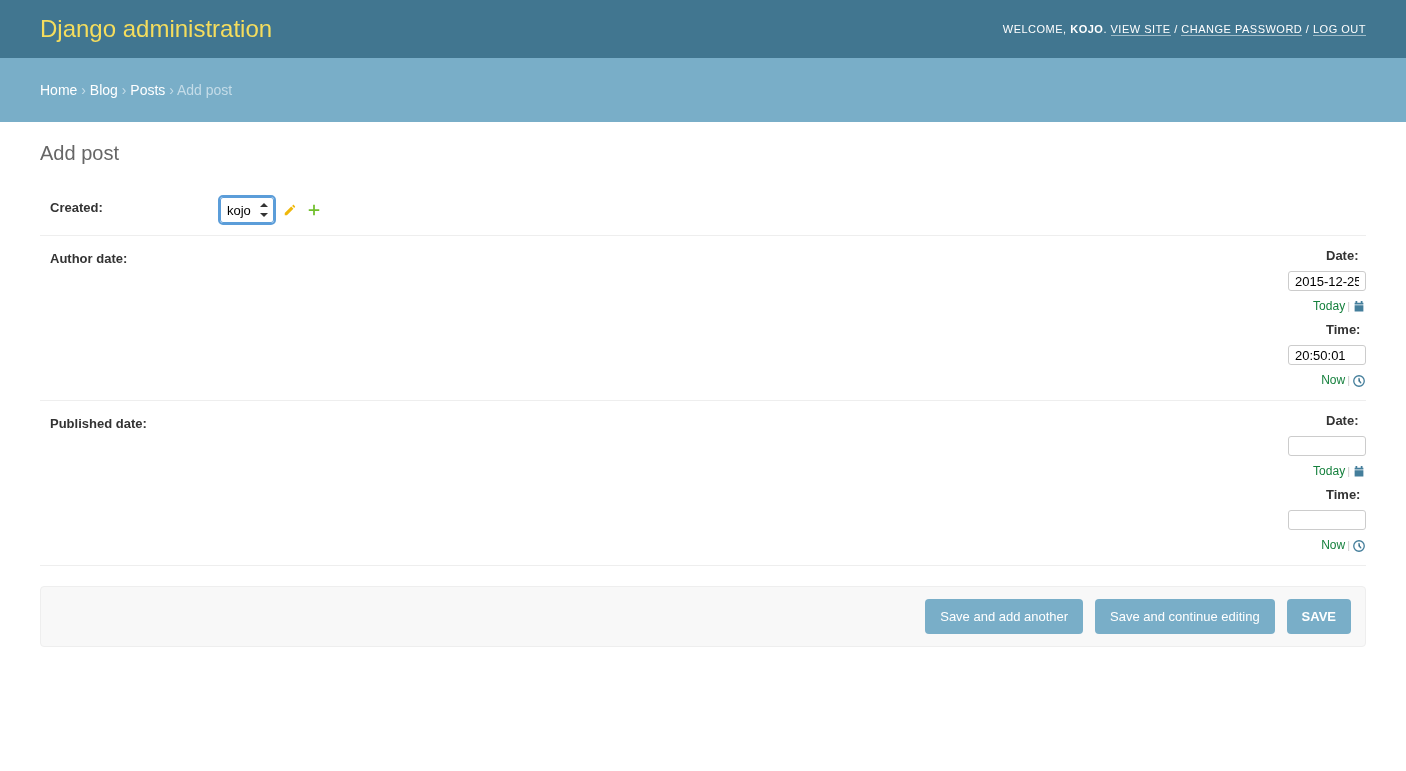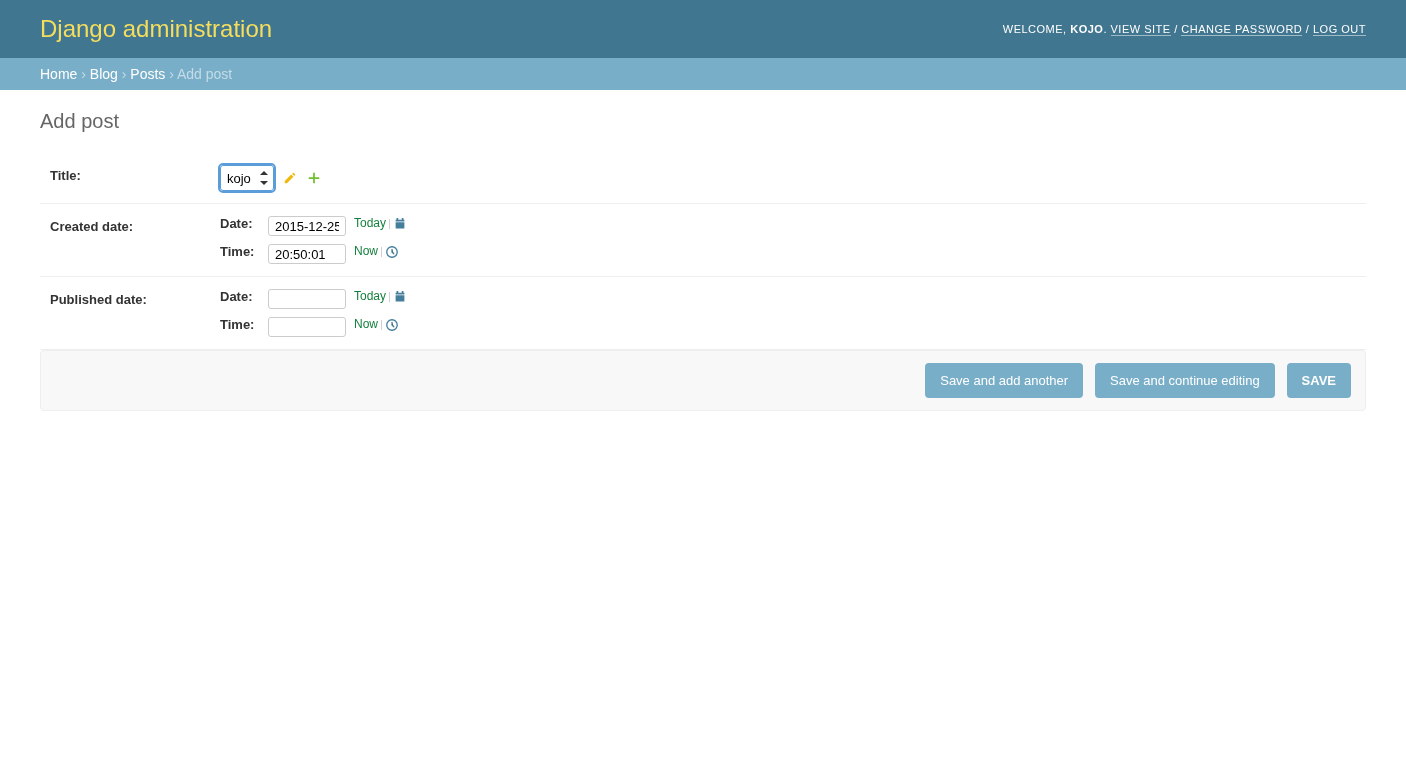--- a/index.html
+++ b/index.html
@@ -6,21 +6,21 @@
 body { font-family: "Helvetica Neue", Helvetica, Arial, sans-serif; font-size: 14px; color: #333; background: #fff; }
 
 
 #header { background: #417690; color: #fff; padding: 15px 40px; display: flex; justify-content: space-between; align-items: center; gap: 40px; }
 #branding h1 { font-size: 24px; font-weight: 300; color: #f5dd5d; margin: 0; }
 #user-tools { font-size: 11px; letter-spacing: 0.5px; text-transform: uppercase; }
 #user-tools a { color: #fff; border-bottom: 1px solid rgba(255,255,255,0.5); text-decoration: none; }
 #user-tools strong { font-weight: bold; }
 
 
-.breadcrumbs { background: #79aec8; padding: 8px 40px; color: #c4dce8; font-size: 14px; }
+.breadcrumbs { background: #79aec8; padding: 24px 40px; color: #c4dce8; font-size: 14px; }
 .breadcrumbs a { color: #fff; text-decoration: none; }
 
 
 #content { padding: 20px 40px; }
 #content h1 { font-size: 20px; font-weight: 300; color: #666; margin: 0 0 20px 0; }
 
 
 fieldset { border: none; margin: 0; padding: 0; }
 .form-row { padding: 12px 0 12px 10px; border-bottom: 1px solid #eee; font-size: 13px; overflow: hidden; }
 .form-row label { display: block; float: left; width: 160px; padding: 3px 10px 0 0; font-weight: bold; color: #333; font-size: 13px; }
@@ -41,30 +41,30 @@
 input[type=text] { border: 1px solid #ccc; border-radius: 3px; padding: 5px 6px; font-size: 13px; height: 20px; }
 textarea { border: 1px solid #ccc; border-radius: 3px; padding: 6px; font-size: 13px; width: 620px; height: 184px; resize: both; vertical-align: top; }
 
 .vTextField { width: 270px; }
 .vDateField, .vTimeField { width: 78px; }
 
 .related-widget-wrapper { display: inline-flex; align-items: center; gap: 8px; }
 .related-icon { display: inline-flex; align-items: center; justify-content: center; width: 16px; height: 16px; }
 
 .datetime { display: block; }
-.datetime .dt-line { display: flex; align-items: flex-start; gap: 8px; margin-bottom: 8px; }
+.datetime .dt-line { display: flex; align-items: flex-end; gap: 8px; margin-bottom: 8px; flex-direction: column; }
 .datetime .dt-line:last-child { margin-bottom: 0; }
 .datetime .dt-label { font-weight: bold; width: 40px; font-size: 13px; }
 .datetimeshortcuts { font-size: 11px; color: #ccc; }
 .datetimeshortcuts a { color: #15803d; text-decoration: none; font-size: 12px; }
 .datetimeshortcuts .sep { color: #ccc; margin: 0 2px; }
 .cal-icon, .clock-icon { display: inline-flex; vertical-align: middle; }
 
 
-.submit-row { background: #f8f8f8; border: 1px solid #eee; border-radius: 4px; padding: 12px 14px; text-align: right; }
+.submit-row { background: #f8f8f8; border: 1px solid #eee; border-radius: 4px; padding: 12px 14px; margin-top: 20px; text-align: right; }
 .submit-row input[type=submit], .submit-row button {
   background: #79aec8; color: #fff; border: none; border-radius: 4px;
   padding: 10px 15px; font-size: 13px; cursor: pointer; margin-left: 8px;
 }
 .submit-row .default { background: #417690; font-weight: bold; }
 
 svg { display: block; }
 </style>
 </head>
 <body>
@@ -81,21 +81,21 @@
 <div class="breadcrumbs">
   <a href="#">Home</a><span> › </span><a href="#">Blog</a><span> › </span><a href="#">Posts</a><span> › </span><span>Add post</span>
 </div>
 
 <div id="content">
   <h1>Add post</h1>
 
   <fieldset class="module aligned">
 
     <div class="form-row">
-      <label>Title:</label>
+      <label>Created:</label>
       <div class="field-content">
         <div class="related-widget-wrapper">
           <span class="select-wrap">
             <select class="focused">
               <option>kojo</option>
             </select>
           </span>
           <a href="#" class="related-icon" title="Change selected">
             <svg width="14" height="14" viewBox="0 0 16 16">
                 <path fill="#efb80b" d="M2 11.5V14h2.5l7.4-7.4-2.5-2.5L2 11.5zM13.7 4.6c.3-.3.3-.7 0-1l-1.3-1.3c-.3-.3-.7-.3-1 0l-1 1 2.5 2.5 0.8-1.2z"></path>
@@ -106,21 +106,21 @@
                 <path fill="#70bf2b" d="M7 2h2v5h5v2H9v5H7V9H2V7h5z"></path>
               </svg>
           </a>
         </div>
       </div>
     </div>
 
 
 
     <div class="form-row">
-      <label>Created date:</label>
+      <label>Author date:</label>
       <div class="field-content">
         <div class="datetime">
           <div class="dt-line">
             <span class="dt-label">Date:</span>
             <input type="text" class="vDateField" value="2015-12-25" style="">
             <span class="datetimeshortcuts">
               <a href="#">Today</a><span class="sep">|</span><a href="#" class="cal-icon">
                   <svg width="14" height="14" viewBox="0 0 16 16">
                     <path fill="#447e9b" d="M2 2h12v12H2z" opacity="0"></path>
                     <path fill="#447e9b" d="M3 3h10v2H3zM3 6h10v7H3zM5 8h2v2H5zM9 8h2v2H9zM5 11h2v1H5zM9 11h2v1H9z"></path>

